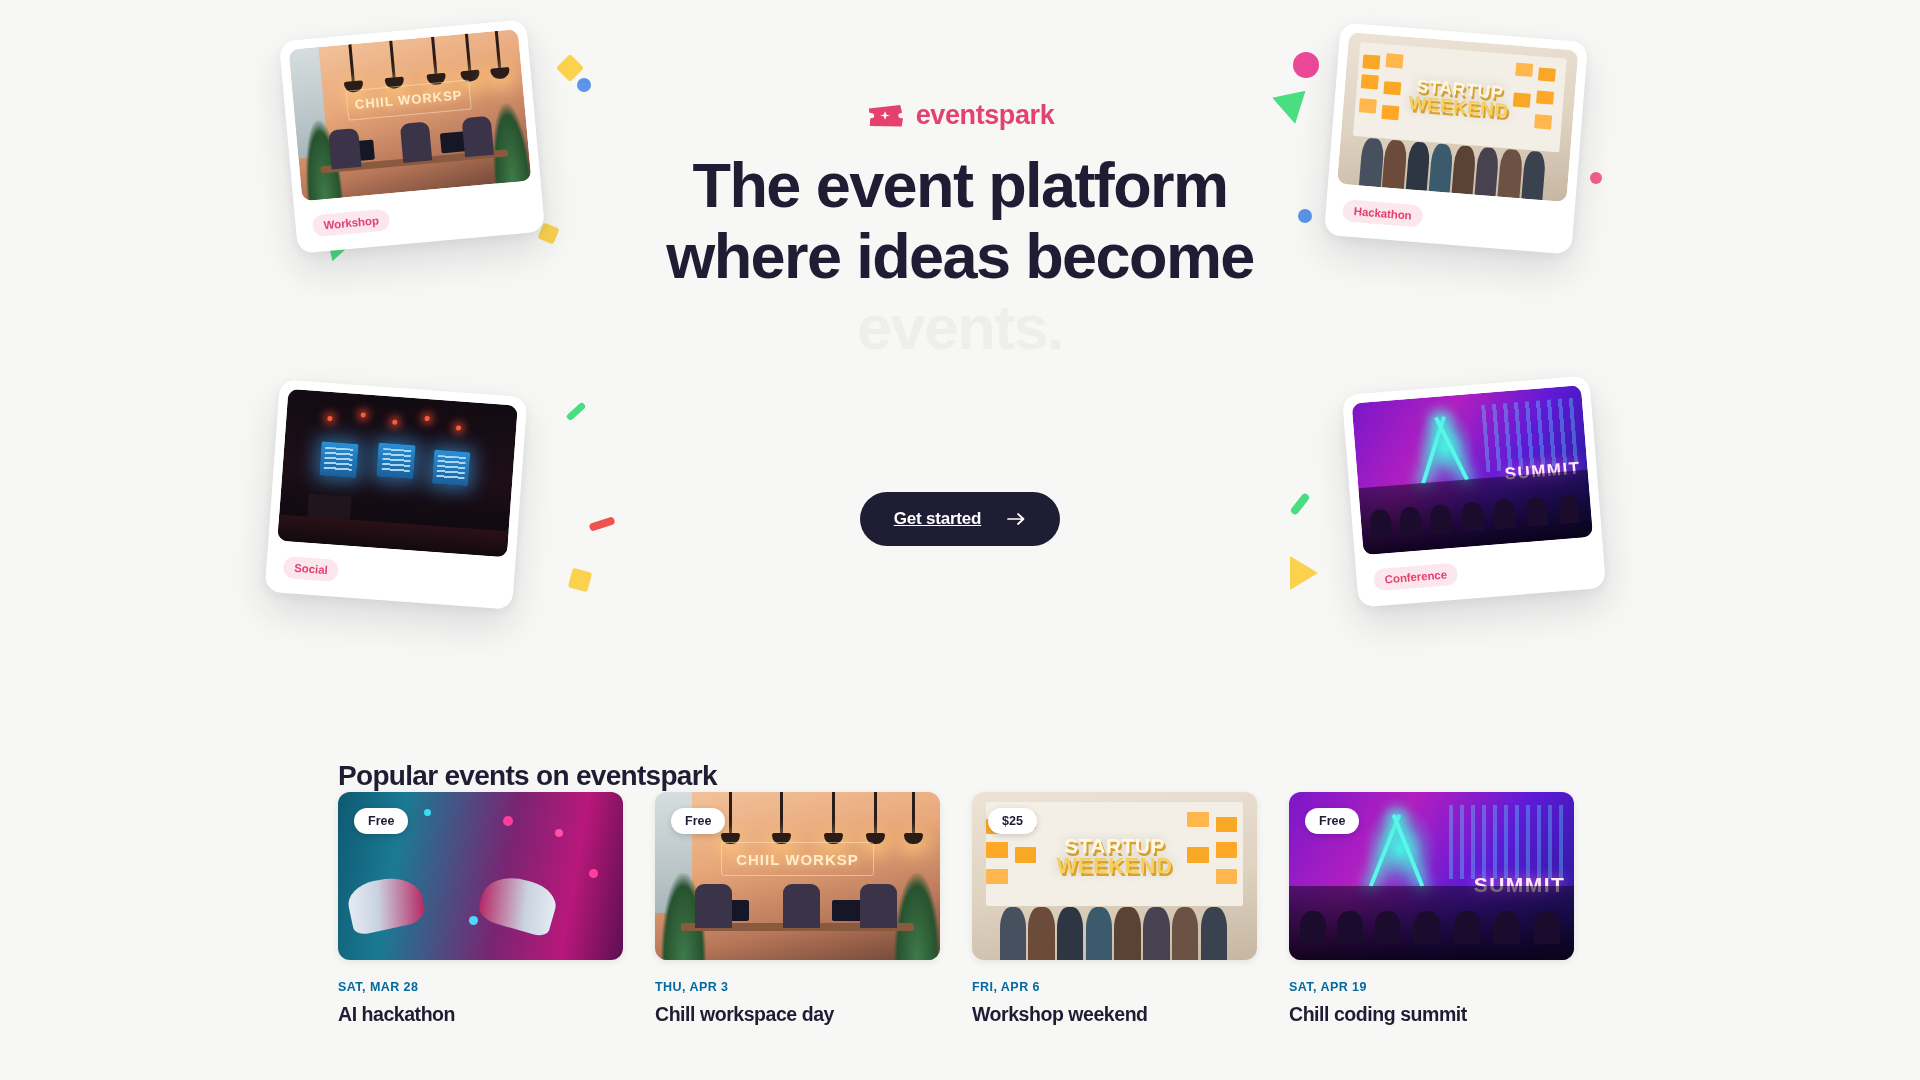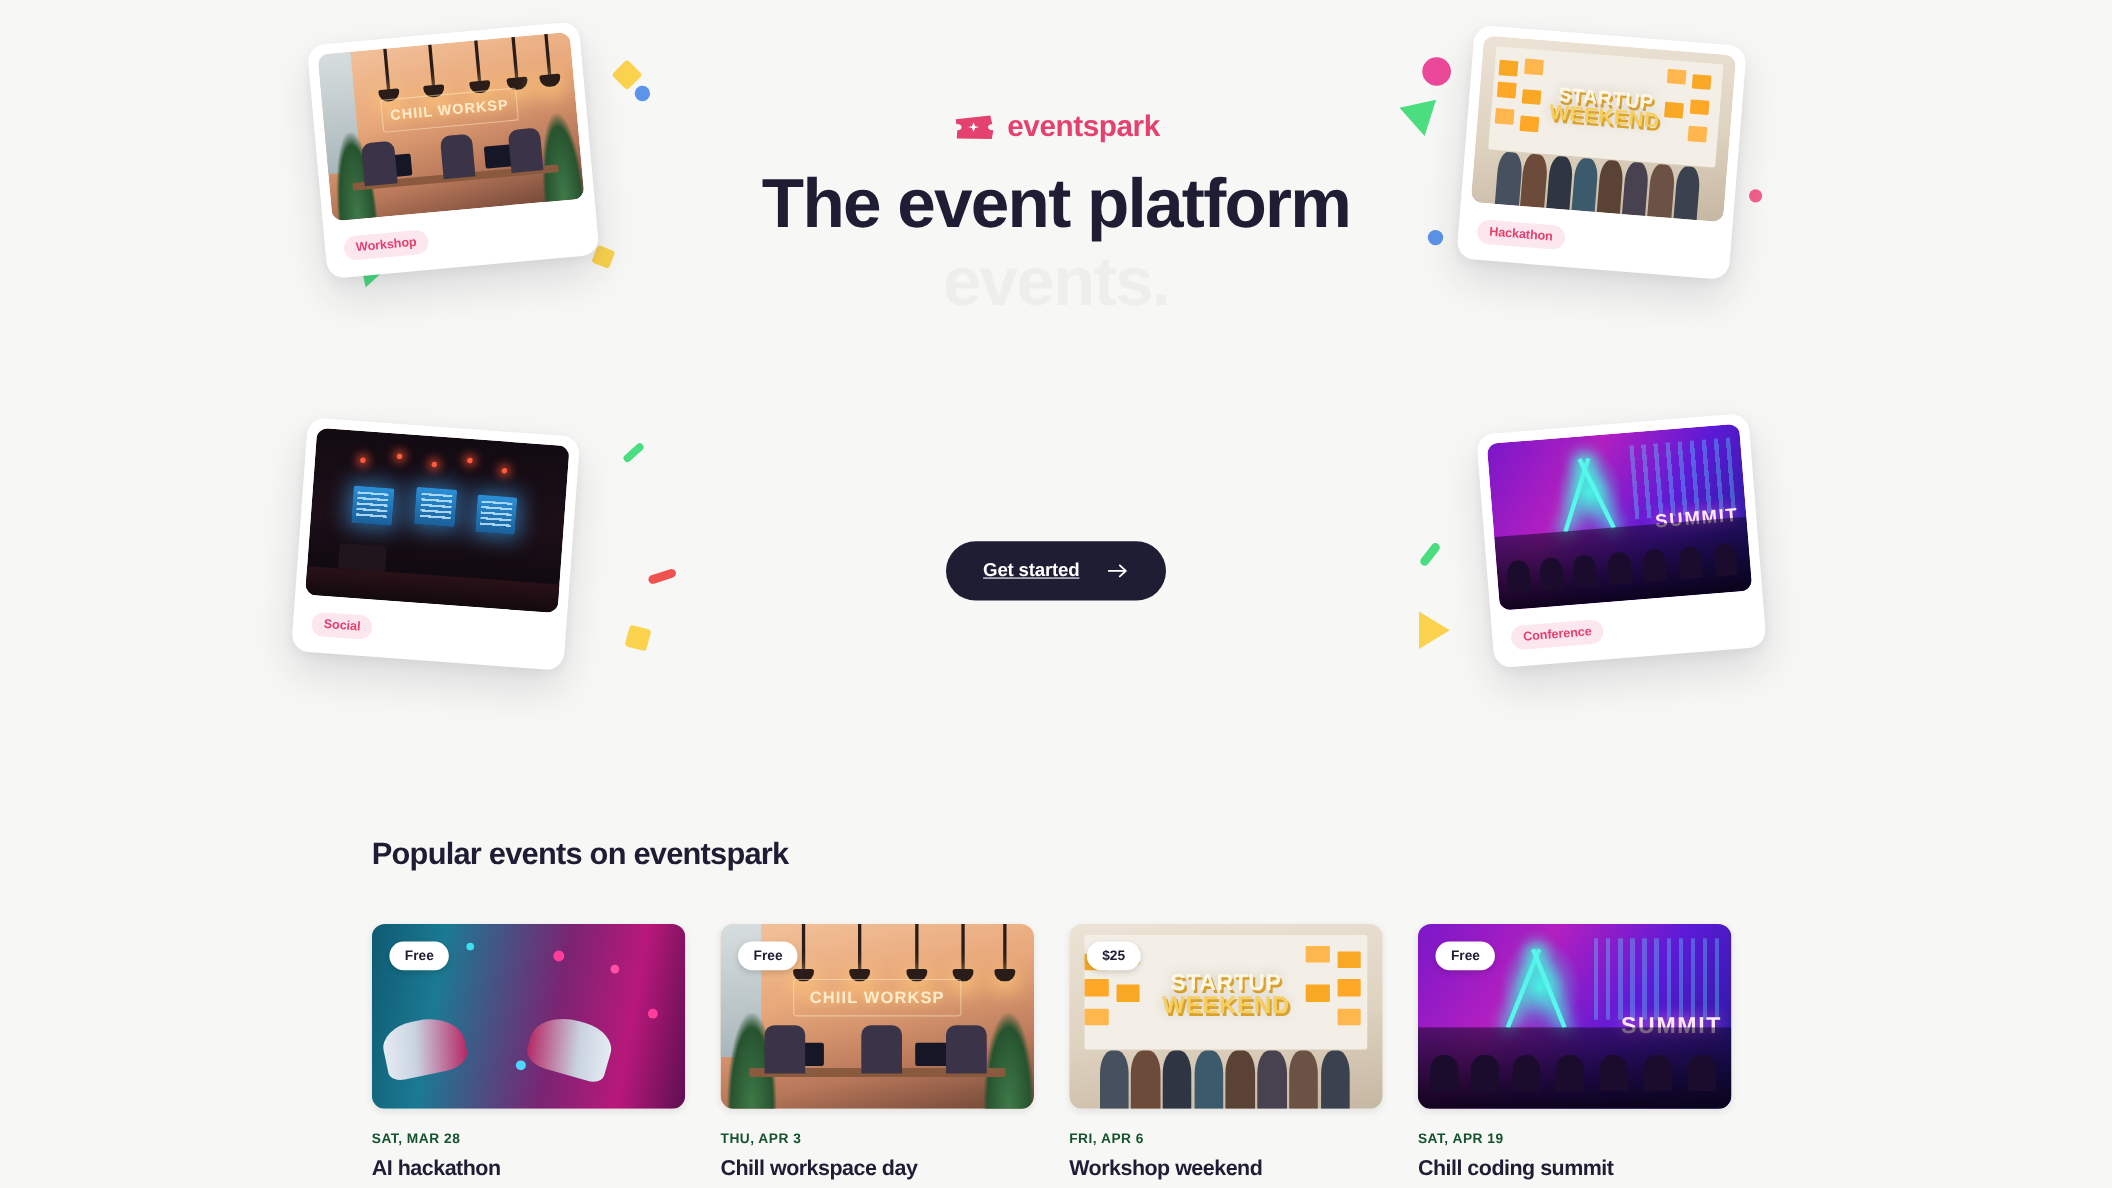--- a/index.html
+++ b/index.html
@@ -172,21 +172,21 @@
 
   
   .cf { position:absolute; }
   .cf-circle { border-radius:50%; }
   .cf-tri { width:0; height:0; background:none !important; }
   .cf-bar { border-radius:999px; }
 
   
   .section { position:absolute; left:0; top:760px; width:1920px; }
   .section-title {
-    margin-left:338px; margin-bottom:48px;
+    margin-left:338px; 
     font-size:28px; font-weight:800; color:#1e1d34; letter-spacing:-0.7px;
   }
   .grid {
     display:grid; grid-template-columns:repeat(4, 285px);
     gap:32px; margin-left:338px;
   }
   .ecard { cursor:pointer; }
   .ecard .ephoto {
     position:relative; width:285px; height:168px;
     border-radius:12px; overflow:hidden;
@@ -194,21 +194,21 @@
   }
   .price {
     position:absolute; left:16px; top:16px; z-index:4;
     background:#ffffff; color:#1e1d34;
     font-size:12.5px; font-weight:700;
     padding:6px 14px; border-radius:999px;
     box-shadow:0 2px 6px rgba(0,0,0,0.16);
   }
   .edate {
     margin-top:20px; font-size:12.5px; font-weight:600;
-    color:#14532d; letter-spacing:0.45px;
+    color:#0369a1; letter-spacing:0.45px;
   }
   .etitle {
     margin-top:9px; font-size:19.5px; font-weight:800;
     color:#1e1d34; letter-spacing:-0.45px; white-space:nowrap;
   }
 </style>
 </head>
 <body>
 
 <div class="page">
@@ -240,20 +240,21 @@
         <svg class="brand-logo" viewBox="0 0 40 28">
           <path d="M3 6.5 L36 3 L38 11 Q33.5 11.6 34 14.4 Q34.5 17.2 39 17 L37.5 25.5 L4 25 L4.5 17 Q9 17 8.6 14 Q8.2 11 3.5 11 Z" fill="#e4416f"></path>
           <path d="M20 9.5 L21.6 13.2 L25.3 14 L21.6 14.9 L20 18.5 L18.5 14.9 L14.8 14 L18.5 13.2 Z" fill="#ffffff"></path>
         </svg>
       </span>
       <span class="brand-name">eventspark</span>
     </div>
 
     <h1 class="headline">
       <div>The event platform</div>
+      <div>where ideas become</div>
       <div class="ln3">events.</div>
     </h1>
 
 
     <div class="cta-wrap">
       <button class="cta">
         <span>Get started</span>
         <span>
           <svg width="19" height="14" viewBox="0 0 19 14">
             <path d="M1 7 H16 M11 2 L16.5 7 L11 12" stroke="#ffffff" stroke-width="1.7" fill="none" stroke-linecap="round" stroke-linejoin="round"></path>

